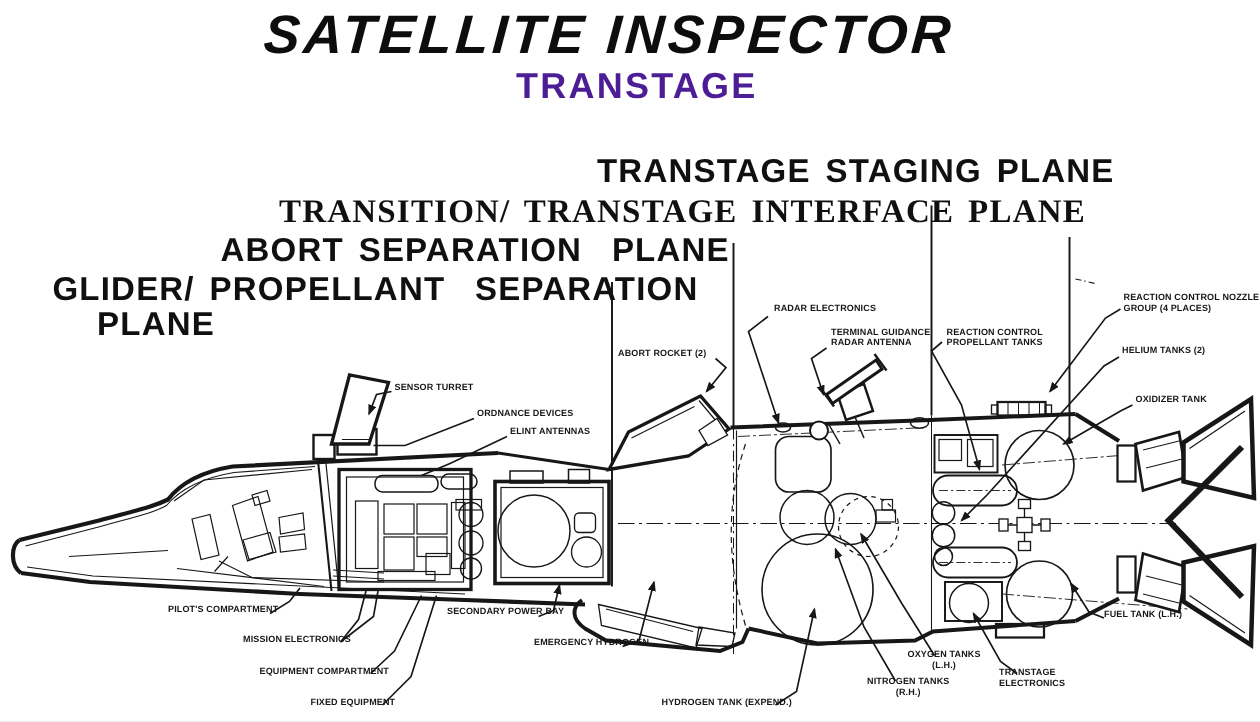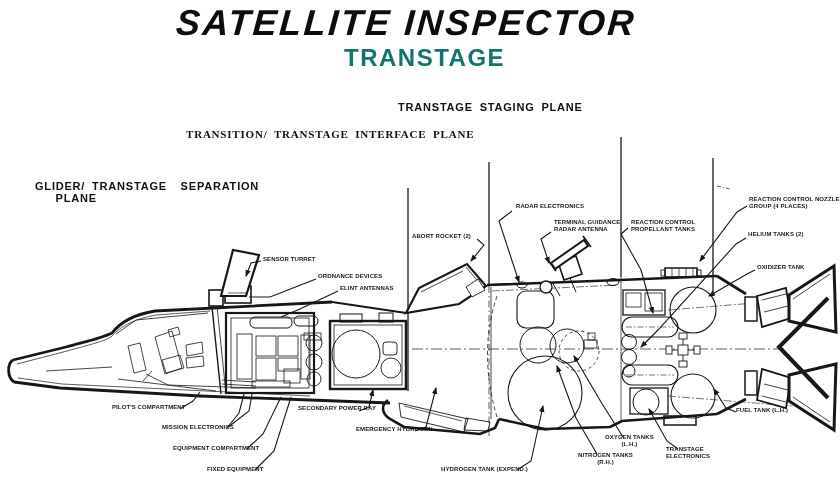--- a/index.html
+++ b/index.html
@@ -2,25 +2,25 @@
 <html><head>
 <meta charset="utf-8">
 <style>
   html,body{margin:0;padding:0;background:#e8e8e8;}
   #stage{position:relative;width:840px;height:481px;background:#ffffff;overflow:hidden;
          font-family:"Liberation Sans",sans-serif;color:#151515;}
   #art{position:absolute;left:0;top:0;}
   .lbl{position:absolute;font-weight:bold;font-size:6px;line-height:1.18;letter-spacing:.1px;
        white-space:pre;color:#171717;}
   .ctr{text-align:center;}
-  .plane{position:absolute;font-weight:bold;font-size:11px;letter-spacing:.8px;word-spacing:3px;
+  .plane{position:absolute;font-weight:bold;font-size:22px;letter-spacing:.8px;word-spacing:3px;
          white-space:pre;color:#101010;line-height:1.06;}
   .title-main{position:absolute;left:176px;top:2px;font-size:36px;font-weight:bold;font-style:italic;
          letter-spacing:2.5px;color:#0d0d0d;transform:skewX(-4deg);}
-  .title-sub{position:absolute;left:344px;top:44px;font-size:24px;font-weight:bold;letter-spacing:1.5px;color:#0f766e;}
+  .title-sub{position:absolute;left:344px;top:44px;font-size:24px;font-weight:bold;letter-spacing:1.5px;color:#4c1d95;}
 </style>
 </head>
 <body>
 
 <div id="stage">
 
 <svg id="art" width="840" height="481" viewBox="0 0 840 481">
   <defs>
     <marker id="ah" markerWidth="7" markerHeight="6" refX="5.5" refY="2.5" orient="auto">
       <path d="M0,0 L6.5,2.5 L0,5 Z" fill="#171717"></path>
@@ -226,21 +226,22 @@
     <polyline points="316,279 270,297 249,297"></polyline>
     <polyline points="338,291 300,309 281,317"></polyline>
   </g>
 </svg>
 
 <div class="title-main">SATELLITE INSPECTOR</div>
 <div class="title-sub">TRANSTAGE</div>
 
 <div class="plane" style="left:398px;top:102px;">TRANSTAGE STAGING PLANE</div>
 <div class="plane" style="left:186px;top:129px;font-family:Liberation Serif, serif;">TRANSITION/ TRANSTAGE INTERFACE PLANE</div>
-<div class="plane" style="left:35px;top:181px;">GLIDER/ TRANSTAGE  SEPARATION
+<div class="plane" style="left:147px;top:155px;">ABORT SEPARATION  PLANE</div>
+<div class="plane" style="left:35px;top:181px;">GLIDER/ PROPELLANT  SEPARATION
    PLANE</div>
 
 <div class="lbl" style="left:263px;top:256px;">SENSOR TURRET</div>
 <div class="lbl" style="left:318px;top:273px;">ORDNANCE DEVICES</div>
 <div class="lbl" style="left:340px;top:285px;">ELINT ANTENNAS</div>
 <div class="lbl" style="left:412px;top:233px;">ABORT ROCKET (2)</div>
 <div class="lbl" style="left:516px;top:203px;">RADAR ELECTRONICS</div>
 <div class="lbl" style="left:554px;top:219px;">TERMINAL GUIDANCE
 RADAR ANTENNA</div>
 <div class="lbl" style="left:631px;top:219px;">REACTION CONTROL

